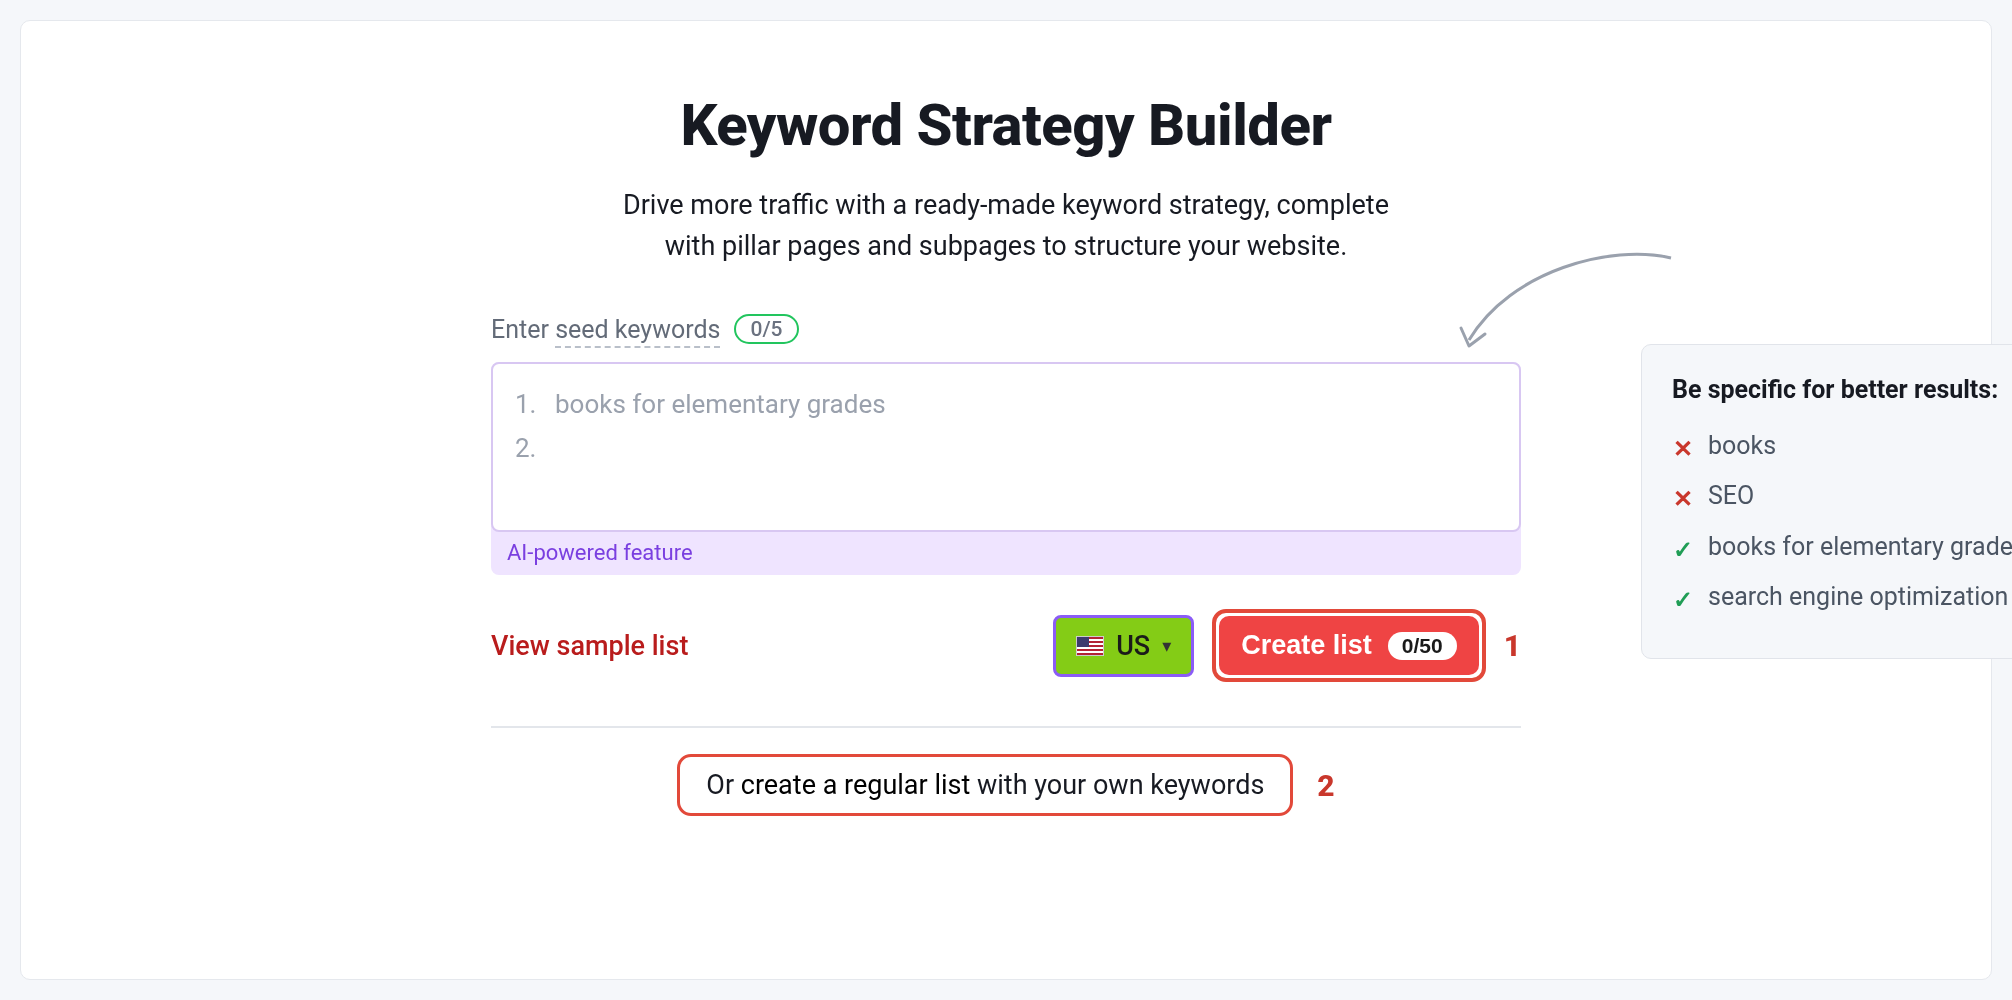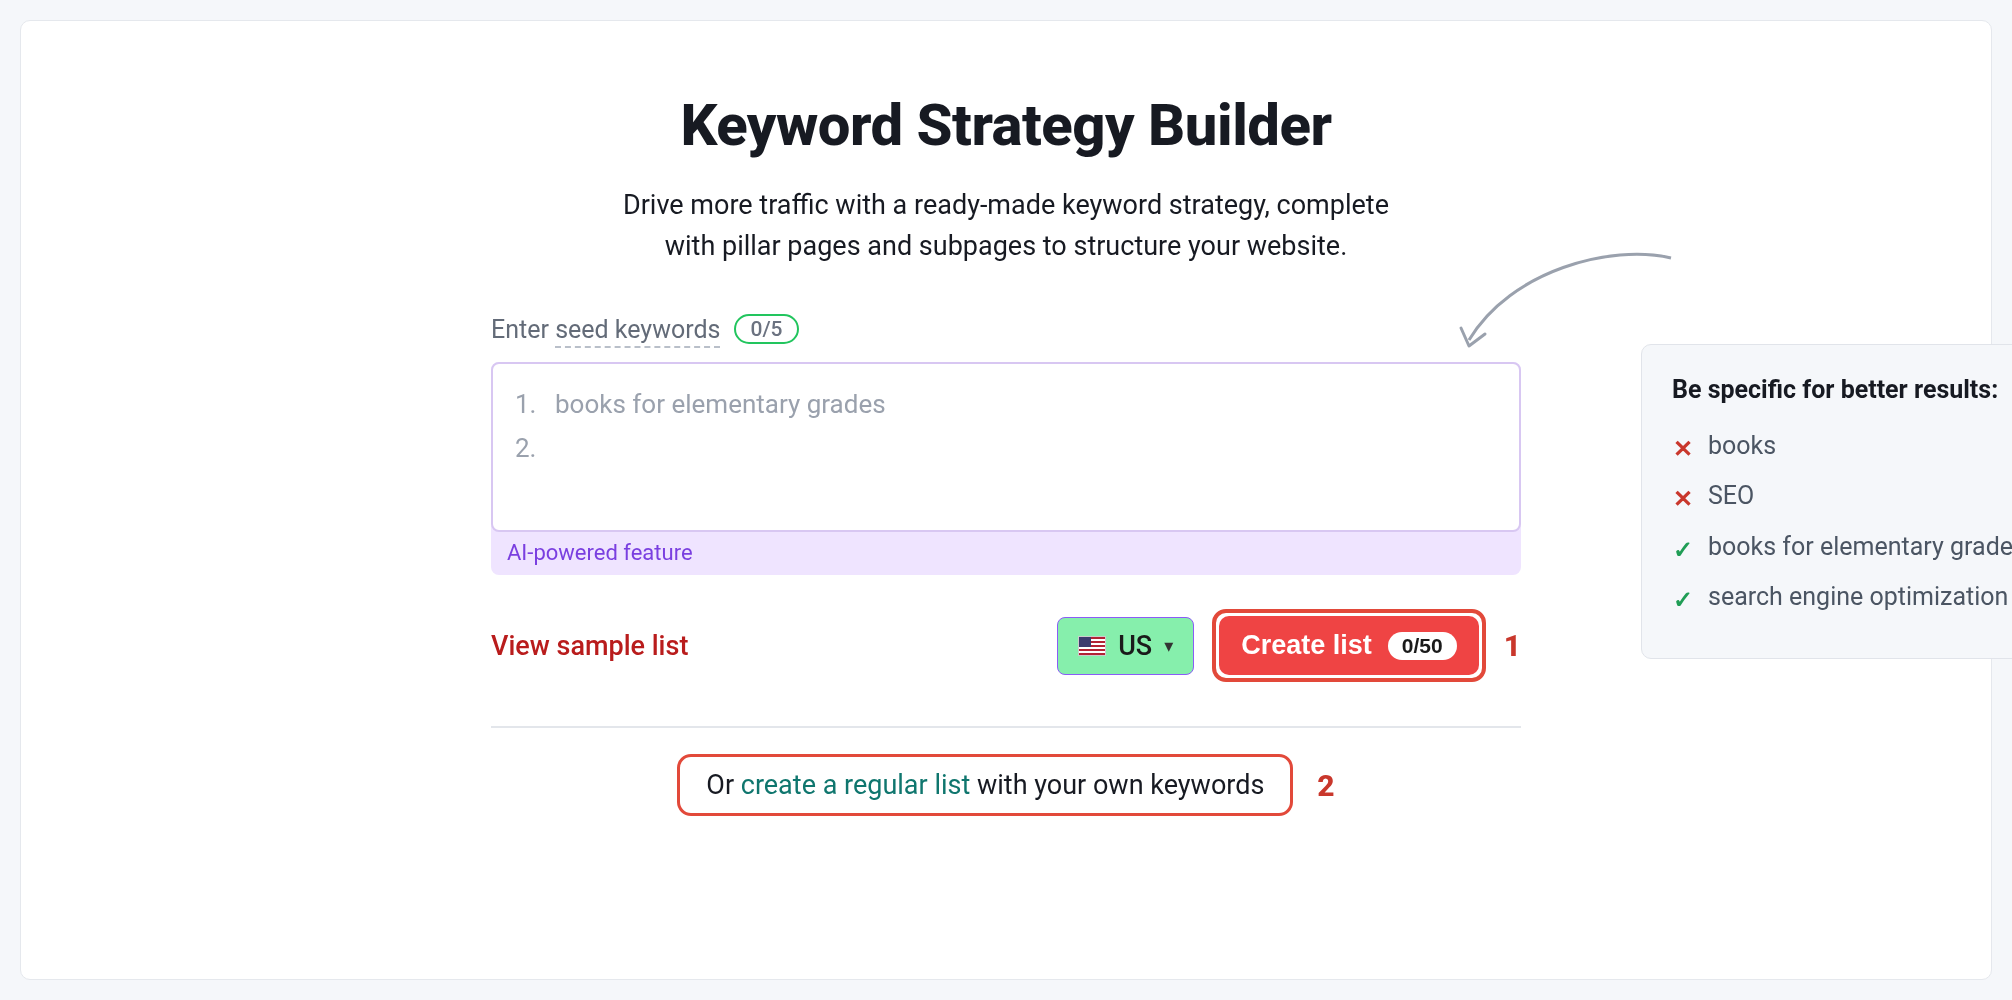--- a/index.html
+++ b/index.html
@@ -94,27 +94,27 @@
     font-size: 27px;
     font-weight: 500;
     text-decoration: none;
     cursor: pointer;
   }
   .spacer { flex: 1; }
   .country-select {
     display: flex;
     align-items: center;
     gap: 12px;
-    border: 1px solid #8b5cf6;
+    border: 3px solid #8b5cf6;
     border-radius: 8px;
     padding: 12px 20px;
     font-size: 27px;
     font-weight: 500;
     cursor: pointer;
-    background: #86efac;
+    background: #84cc16;
   }
   .flag {
     width: 28px; height: 20px; position: relative; background: #fff; border: 1px solid #ccc; overflow: hidden;
   }
   .flag::before {
     content: ""; position: absolute; inset: 0;
     background: repeating-linear-gradient(#b22234 0 2px, #fff 2px 4px);
   }
   .flag::after {
     content: ""; position: absolute; left:0; top:0; width: 12px; height: 10px; background:#3c3b6e;
@@ -158,21 +158,21 @@
   }
   .alt-row { text-align: center; display:flex; justify-content:center; align-items:center; gap: 24px;}
   .alt-box {
     border: 3px solid #e2493a;
     border-radius: 14px;
     padding: 12px 26px;
     font-size: 27px;
     display: inline-block;
     color: #171a22;
   }
-  .alt-box a { color: #0f766e; text-decoration: none; }
+  .alt-box a { color: #000000; text-decoration: none; }
   
   .tips {
     position: absolute;
     right: -540px;
     top: 30px;
     width: 420px;
     background: #f5f7fa;
     border: 1px solid #e1e4ea;
     border-radius: 10px;
     padding: 28px 30px;

